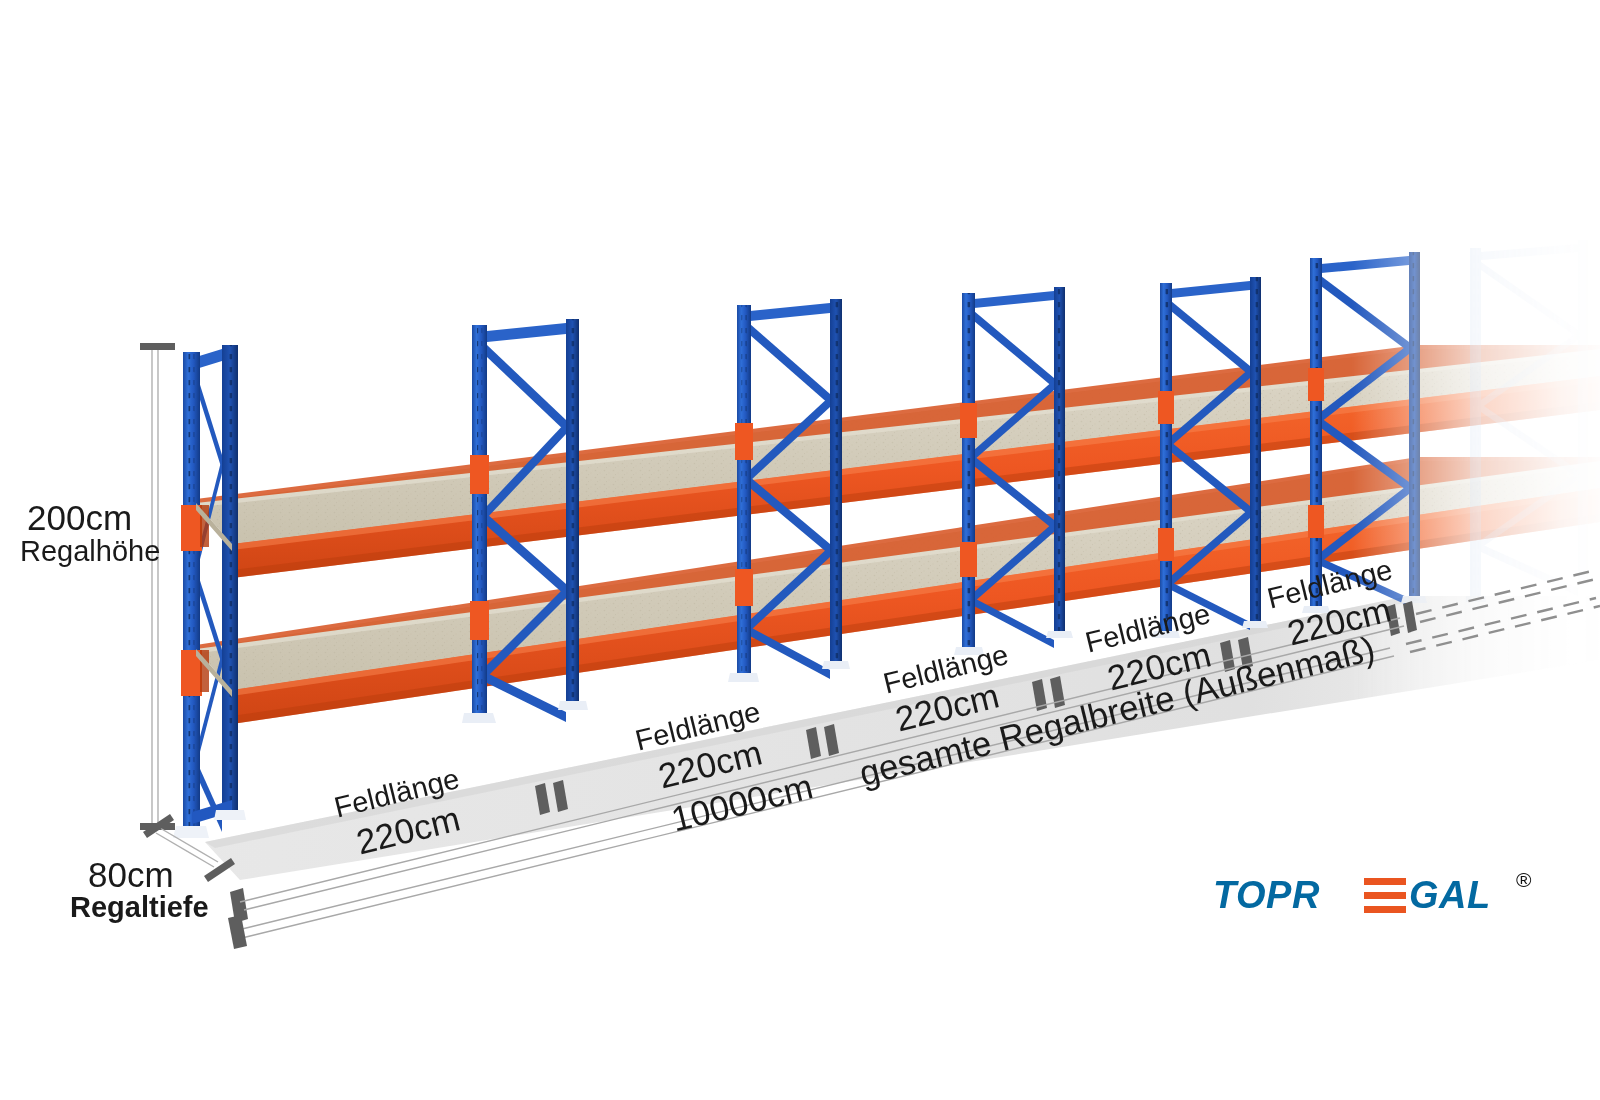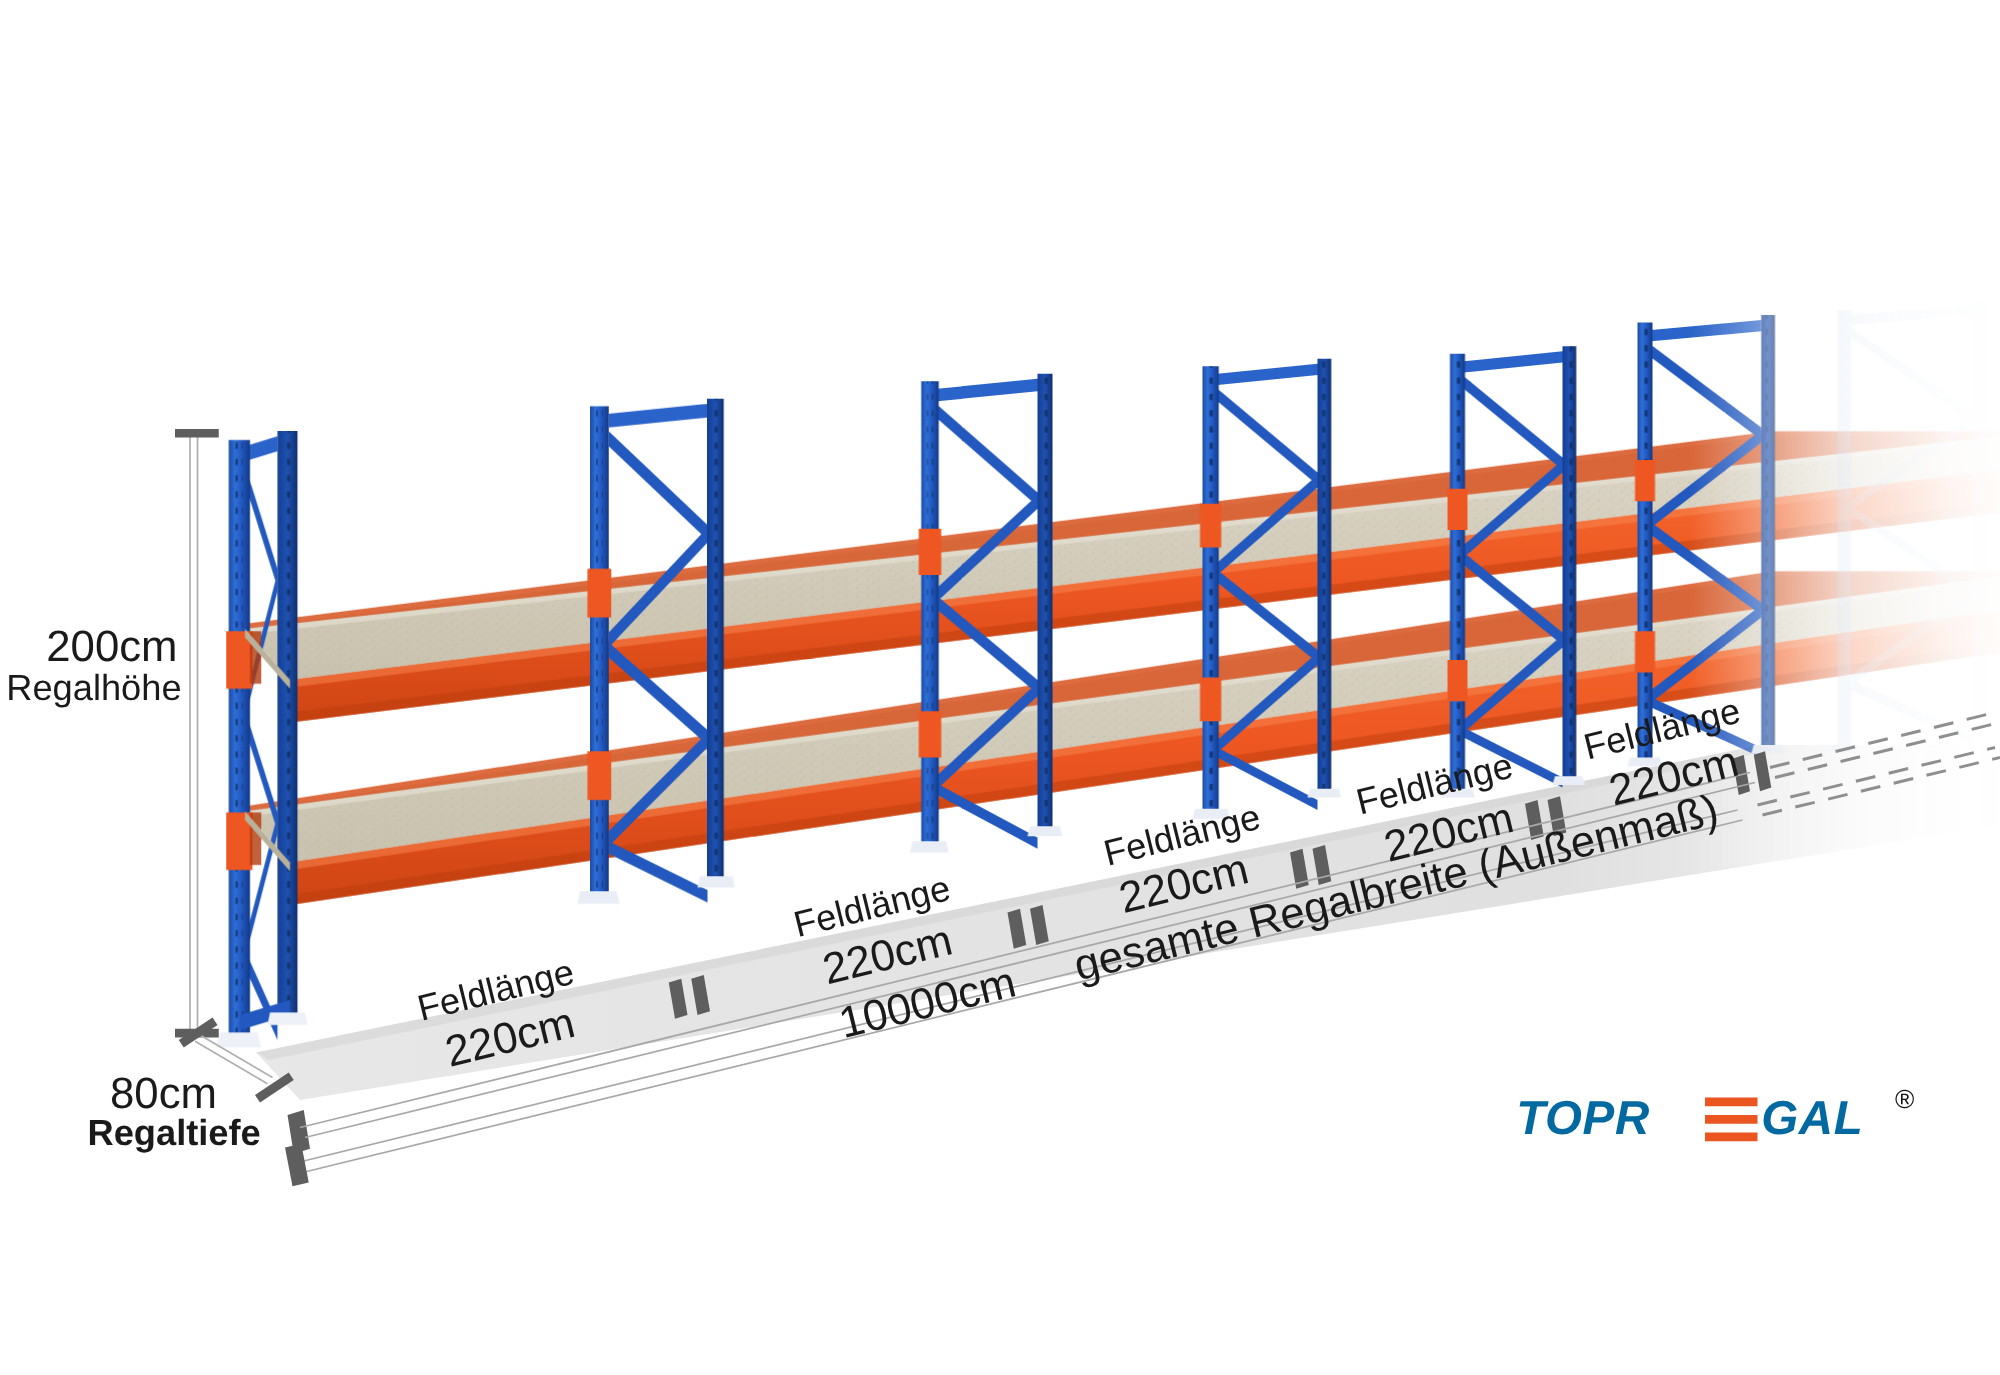--- a/index.html
+++ b/index.html
@@ -355,22 +355,22 @@
   </g>
   <g stroke="#8f8f8f" stroke-width="2.4" stroke-dasharray="16 11" fill="none">
     <line x1="1406" y1="644" x2="1596" y2="598"></line>
     <line x1="1410" y1="652" x2="1600" y2="606"></line>
   </g>
 
   <polygon points="228,918 241,915 247,946 234,949" fill="#5e5e5e"></polygon>
 </svg>
 </div>
 
-<div class="dimtext dim-big" style="left:27px;top:498px;margin-left:10px;">200cm</div>
-<div class="dimtext dim-sub" style="left:5px;top:535px;text-align:center;">Regalhöhe</div>
+<div class="dimtext dim-big" style="left:27px;top:498px;">200cm</div>
+<div class="dimtext dim-sub" style="left:20px;top:535px;text-align:center;">Regalhöhe</div>
 
 <div class="dimtext dim-big" style="left:88px;top:855px;text-align:right;">80cm</div>
 <div class="dimtext dim-sub" style="left:70px;top:891px;font-weight:bold;">Regaltiefe</div>
 
 <div class="dimtext dim-sub rot" style="left:335px;top:792px;transform:rotate(-13.8deg);">Feldlänge</div>
 <div class="dimtext dim-big rot" style="left:357px;top:823px;transform:rotate(-13.8deg);">220cm</div>
 
 <div class="dimtext dim-sub rot" style="left:636px;top:725px;transform:rotate(-13.8deg);">Feldlänge</div>
 <div class="dimtext dim-big rot" style="left:659px;top:757px;transform:rotate(-13.8deg);">220cm</div>
 

